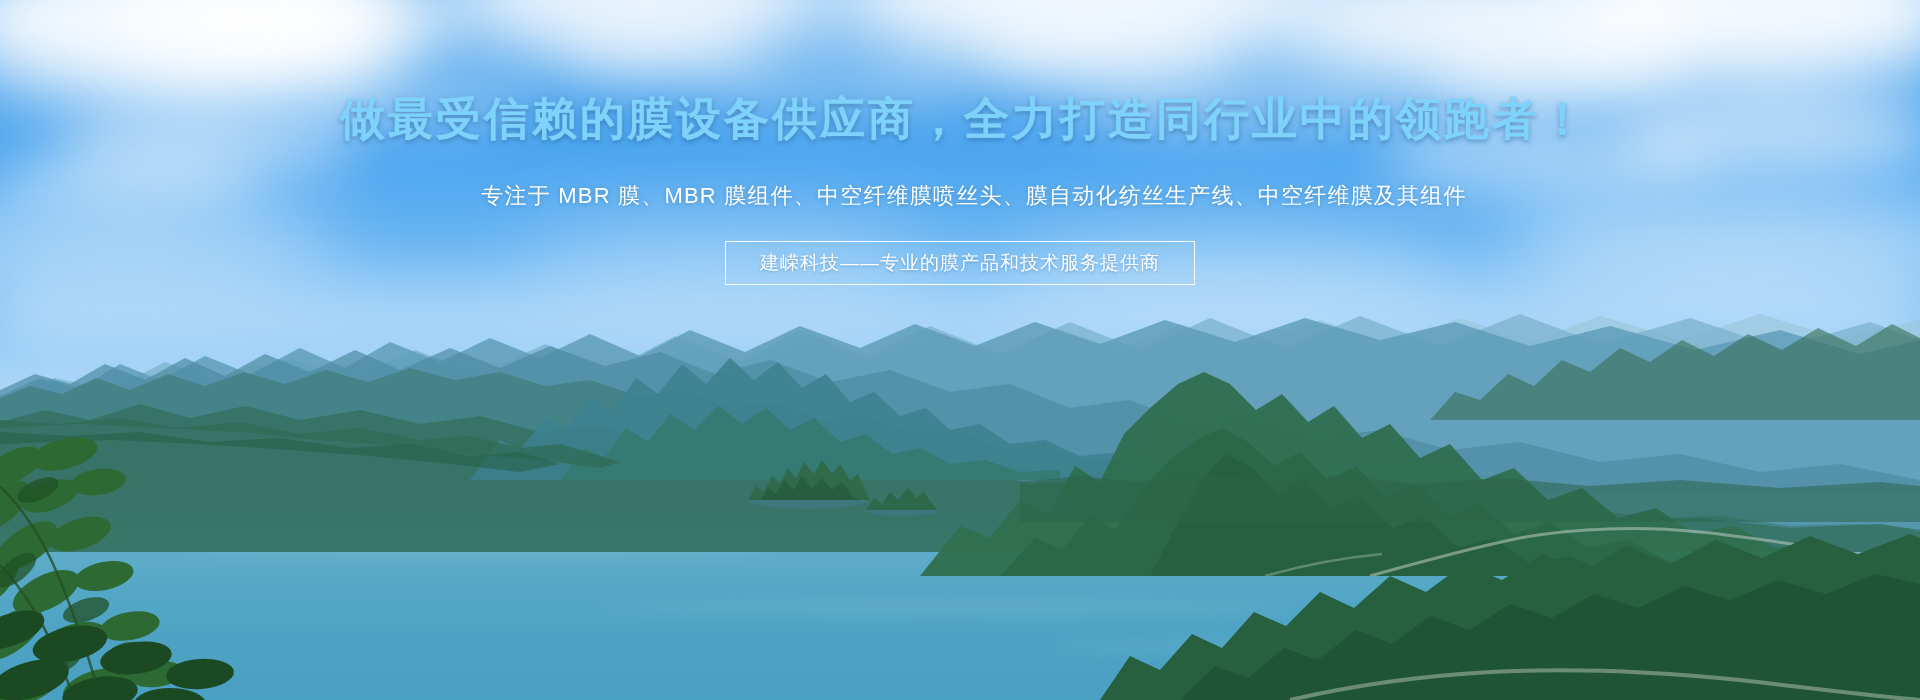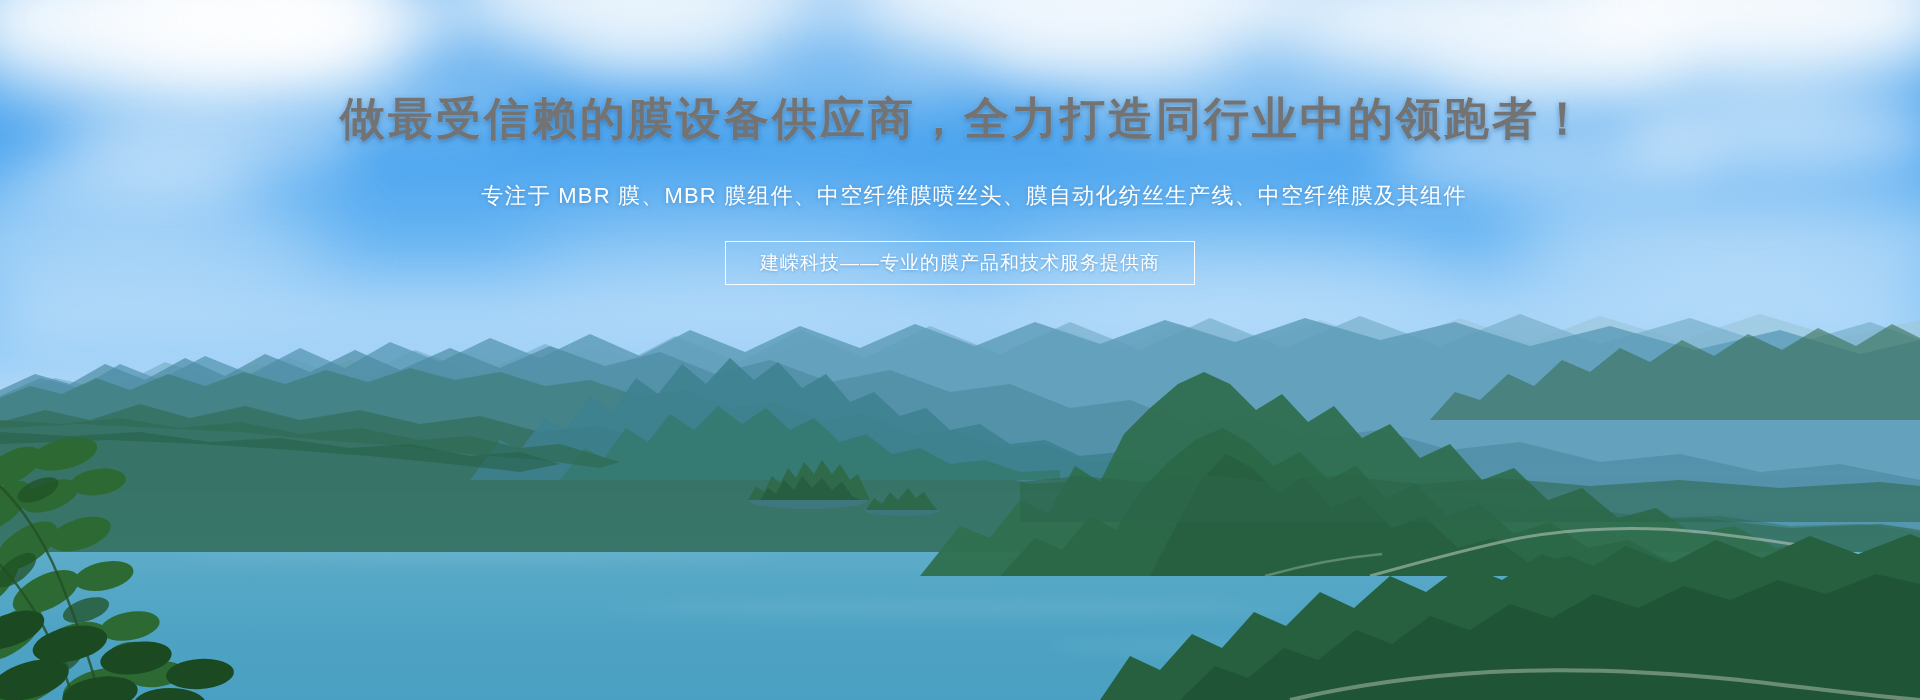--- a/index.html
+++ b/index.html
@@ -42,21 +42,21 @@
 
   
   .layer{position:absolute;left:0;right:0;}
   .m-svg{display:block;width:100%;height:100%;}
 
   
   .hero-text{position:absolute;left:0;right:0;top:0;z-index:40;text-align:center;}
 
   .headline{
     position:absolute;left:0;right:0;top:96px;
-    font-size:45px;line-height:1;font-weight:700;color:#737373;
+    font-size:45px;line-height:1;font-weight:700;color:#7dd3fc;
     letter-spacing:3px;
     text-shadow:0 2px 5px rgba(30,90,150,.55), 0 0 2px rgba(255,255,255,.4);
     white-space:nowrap;
     margin-left:8px;
   }
   .subtitle{
     position:absolute;left:0;right:0;top:185px;
     font-size:22px;line-height:1;font-weight:400;color:#ffffff;
     letter-spacing:1.2px;
     text-shadow:0 1px 4px rgba(40,100,160,.45);

